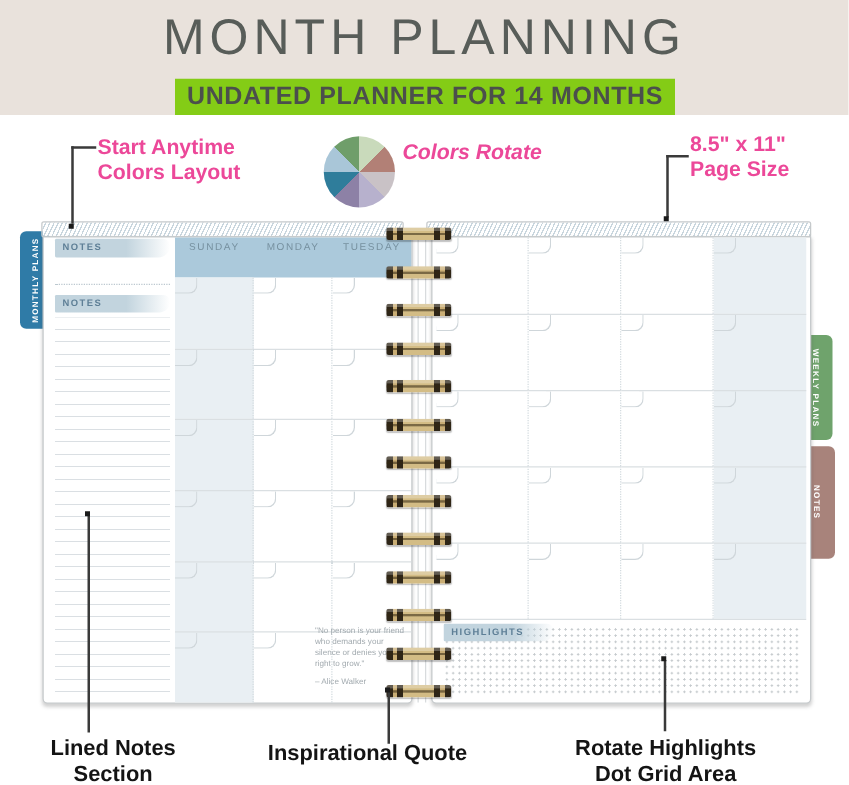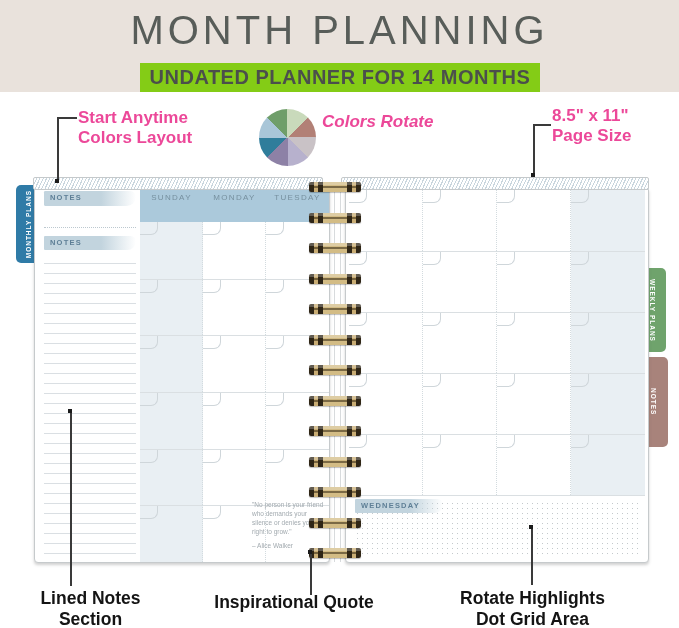--- a/index.html
+++ b/index.html
@@ -254,21 +254,21 @@
         </div>
         <div class="cell">
           <div class="datebox"></div>
         </div>
         <div class="cell last-col shaded">
           <div class="datebox"></div>
         </div>
       </div>
     <div class="highlights">
       <div class="dotgrid"></div>
-      <div class="hl-tab">WEDNESDAY</div>
+      <div class="hl-tab">HIGHLIGHTS</div>
     </div>
   </div>
 
   <div class="quote">
     <div id="quote-lines">
         <div>"No person is your friend</div>
         <div>who demands your</div>
         <div>silence or denies your</div>
         <div>right to grow."</div>
       </div>

